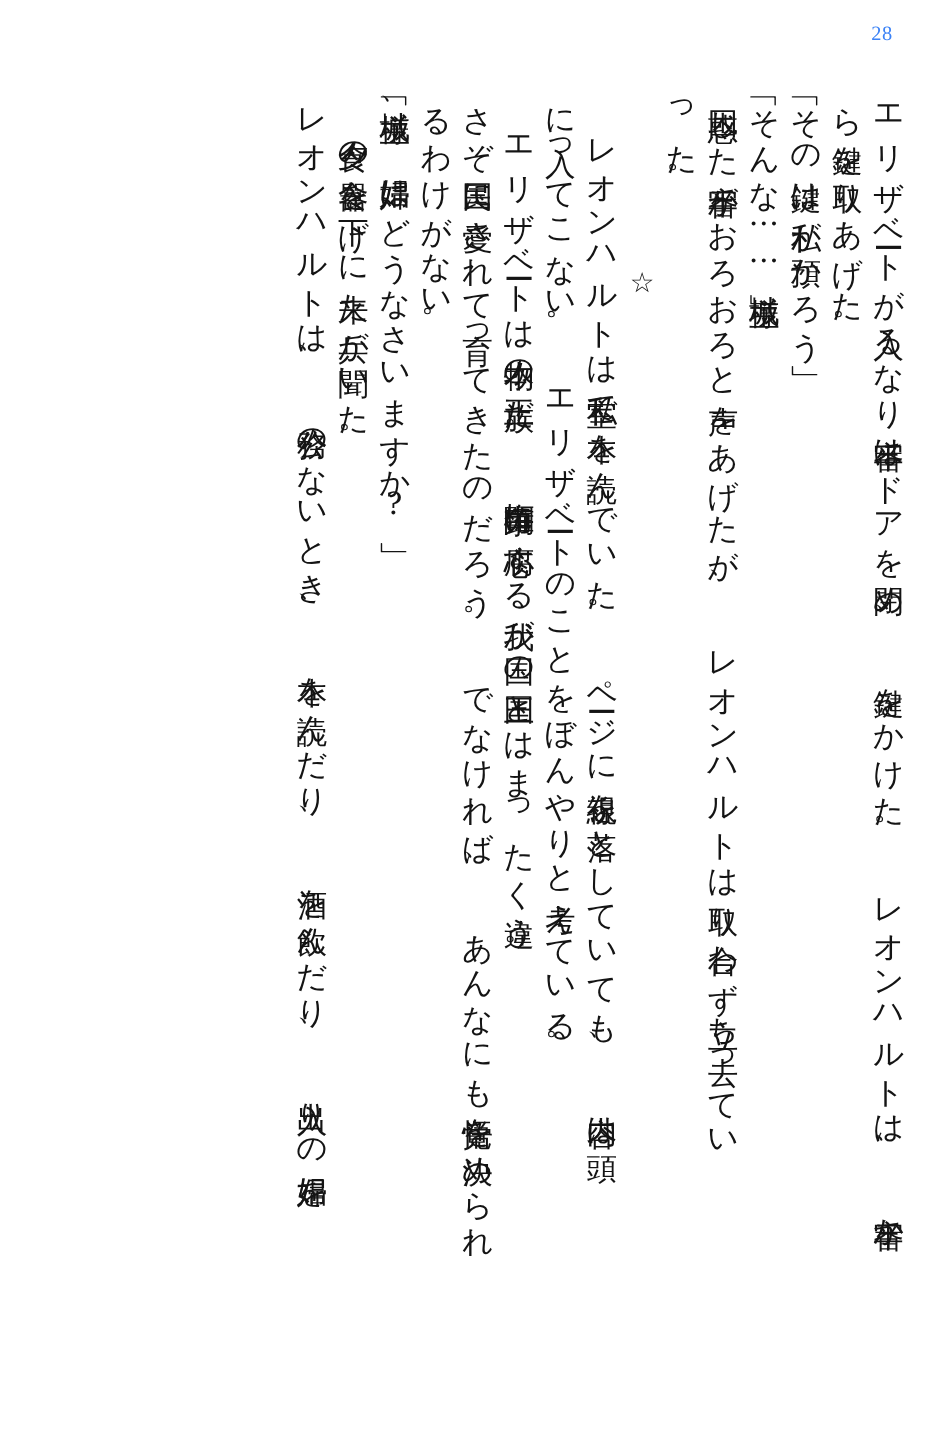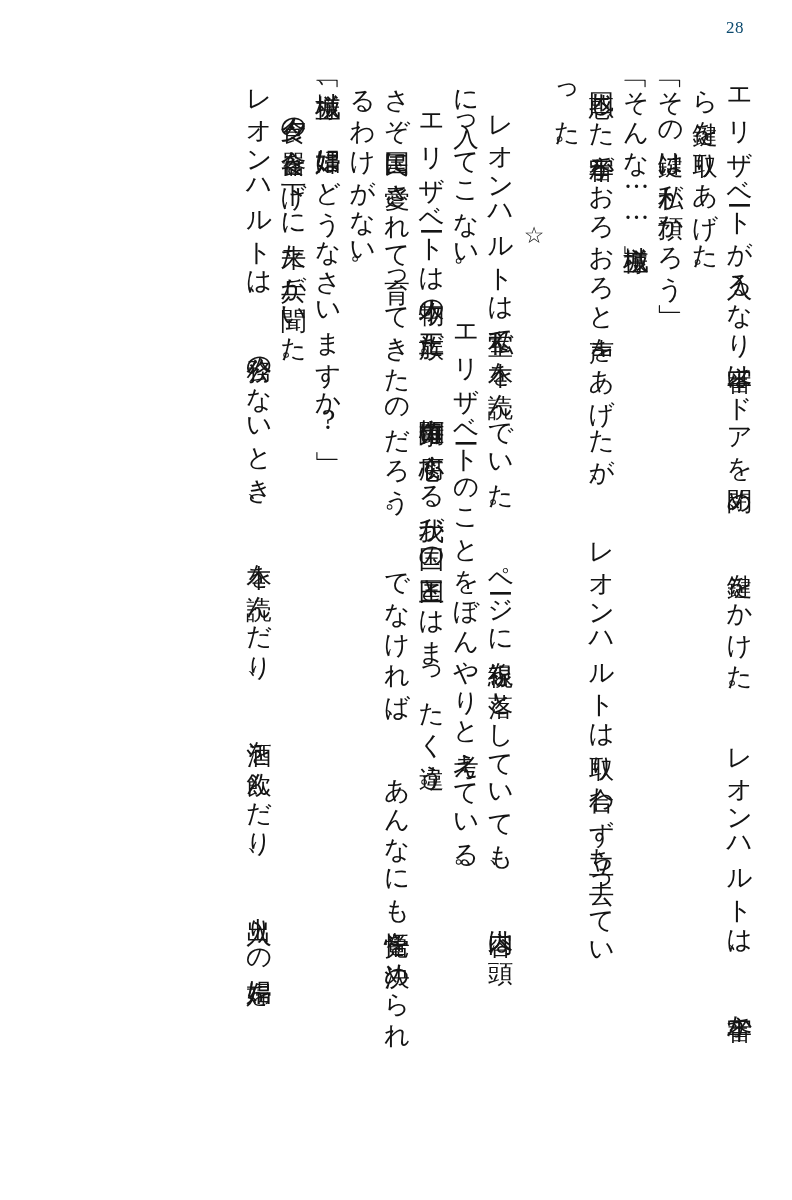--- a/index.html
+++ b/index.html
@@ -19,21 +19,21 @@
     position: absolute;
     inset: 0;
     background: #fff;
   }
   .page-number {
     position: absolute;
     top: 18px;
     right: 48px;
     font-size: 17px;
     font-family: "Liberation Serif", "DejaVu Serif", serif;
-    color: #0c4a6e;
+    color: #3b82f6;
     letter-spacing: 0.5px;
   }
   .body-area {
     position: absolute;
     top: 72px;
     left: 36px;
     right: 40px;
     bottom: 34px;
     display: flex;
     flex-direction: row-reverse;

